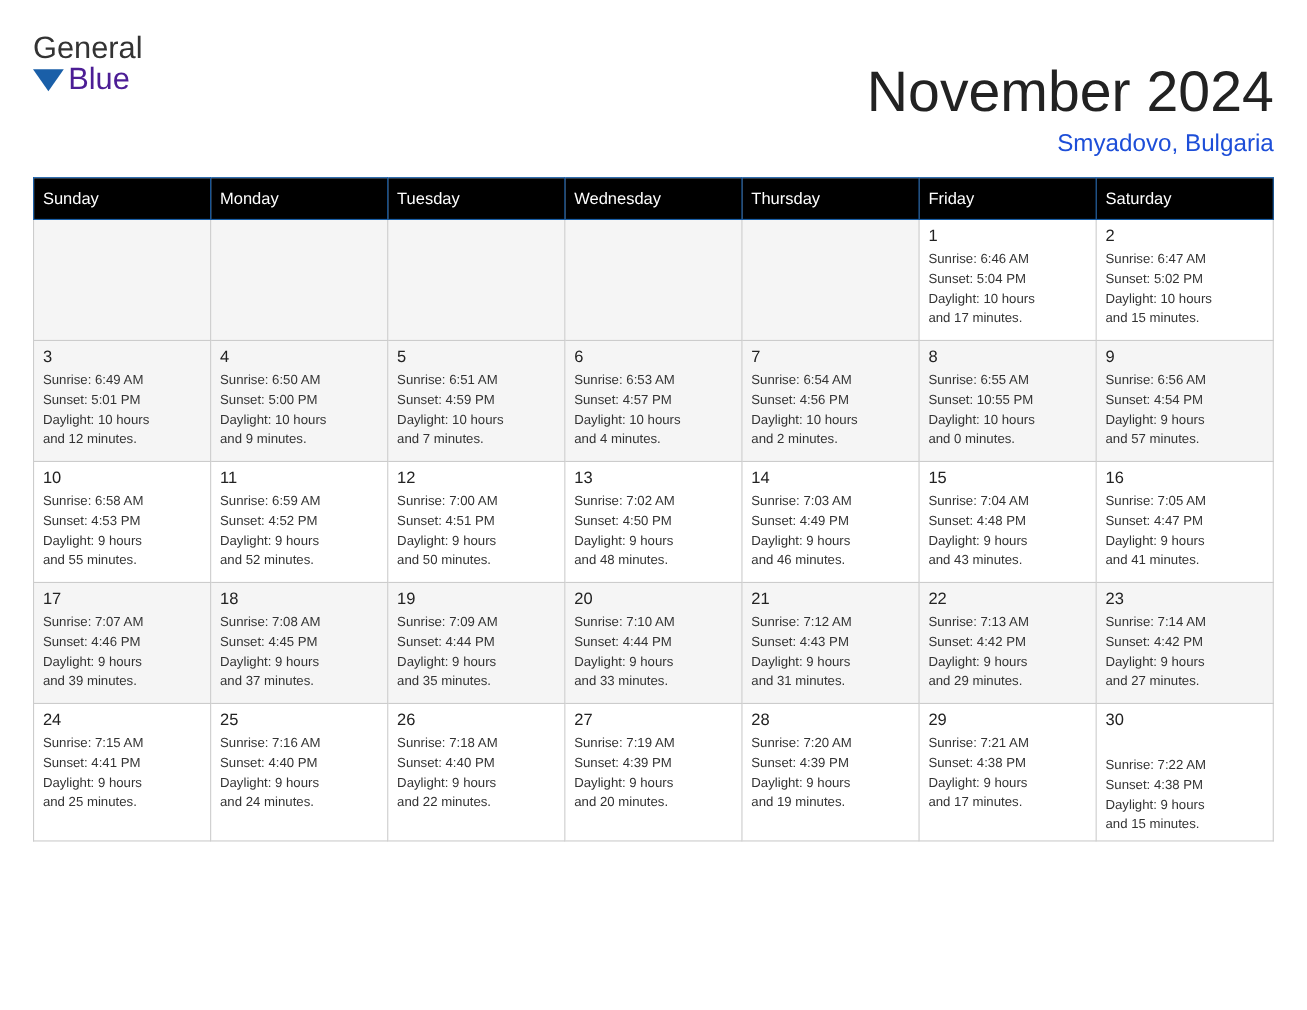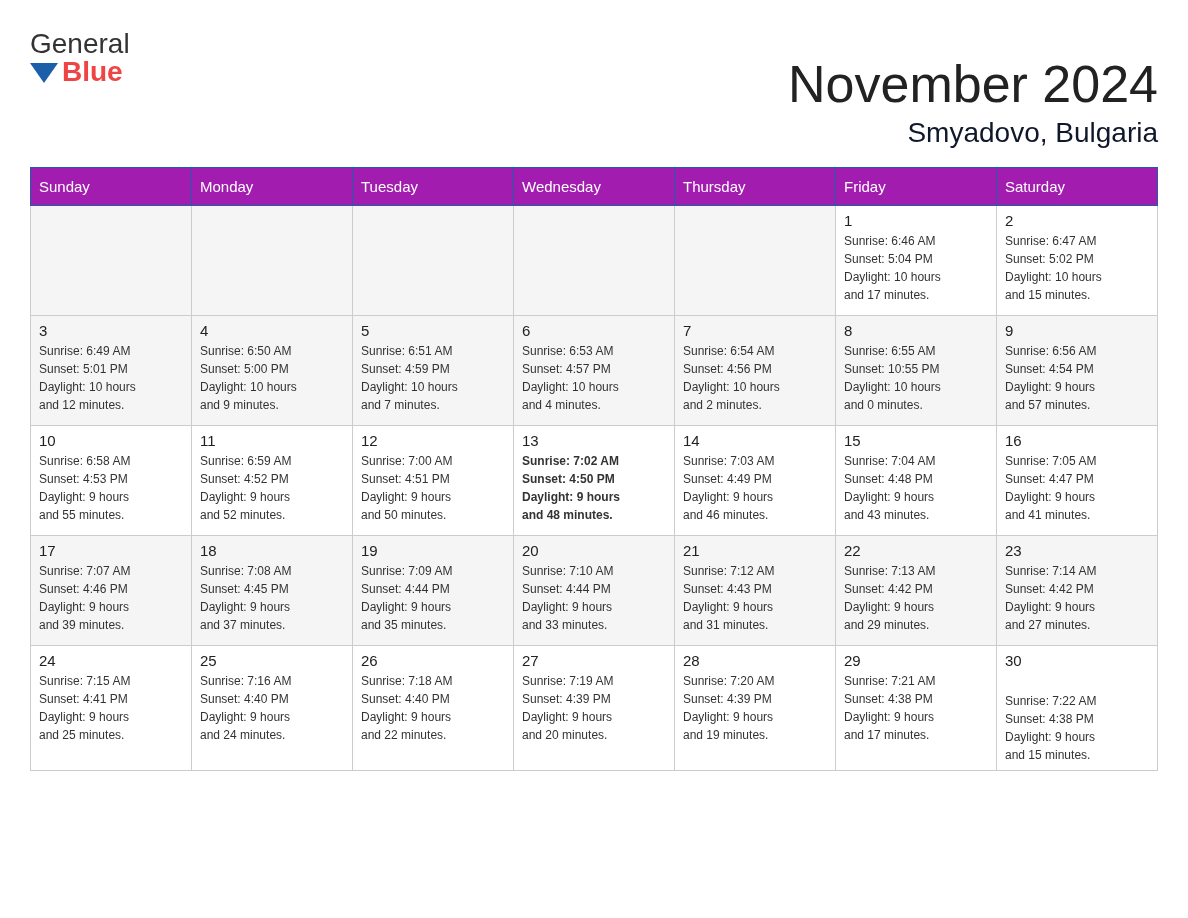--- a/index.html
+++ b/index.html
@@ -36,46 +36,46 @@
       width: 0;
       height: 0;
       border-left: 14px solid transparent;
       border-right: 14px solid transparent;
       border-top: 20px solid #1a5fa8;
       margin-right: 4px;
       margin-top: 2px;
     }
     .logo-blue-text {
       font-size: 28px;
-      font-weight: bold;
-      color: #ef4444;
+      font-weight: normal;
+      color: #4c1d95;
       line-height: 1;
     }
     .title-area {
       text-align: right;
       margin-top: 36px;
     }
     .month-title {
       font-size: 52px;
       font-weight: normal;
       color: #222;
       line-height: 1.1;
     }
     .location-title {
-      font-size: 28px;
-      color: #0f172a;
+      font-size: 22px;
+      color: #1d4ed8;
       margin-top: 4px;
     }
     table {
       width: 100%;
       border-collapse: collapse;
       table-layout: fixed;
     }
     thead th {
-      background-color: #a21caf;
+      background-color: #000000;
       color: #fff;
       padding: 10px 8px;
       font-size: 15px;
       font-weight: normal;
       text-align: left;
       border: 1px solid #1a5fa8;
     }
     tbody td {
       vertical-align: top;
       padding: 6px 8px;
@@ -225,21 +225,21 @@
         </td>
         <td>
           <span class="day-number">12</span>
           <div class="day-info" style="white-space: pre-line;">Sunrise: 7:00 AM
 Sunset: 4:51 PM
 Daylight: 9 hours
 and 50 minutes.</div>
         </td>
         <td>
           <span class="day-number">13</span>
-          <div class="day-info" style="white-space: pre-line; font-weight: bold;">Sunrise: 7:02 AM
+          <div class="day-info" style="white-space: pre-line;">Sunrise: 7:02 AM
 Sunset: 4:50 PM
 Daylight: 9 hours
 and 48 minutes.</div>
         </td>
         <td>
           <span class="day-number">14</span>
           <div class="day-info" style="white-space: pre-line;">Sunrise: 7:03 AM
 Sunset: 4:49 PM
 Daylight: 9 hours
 and 46 minutes.</div>

